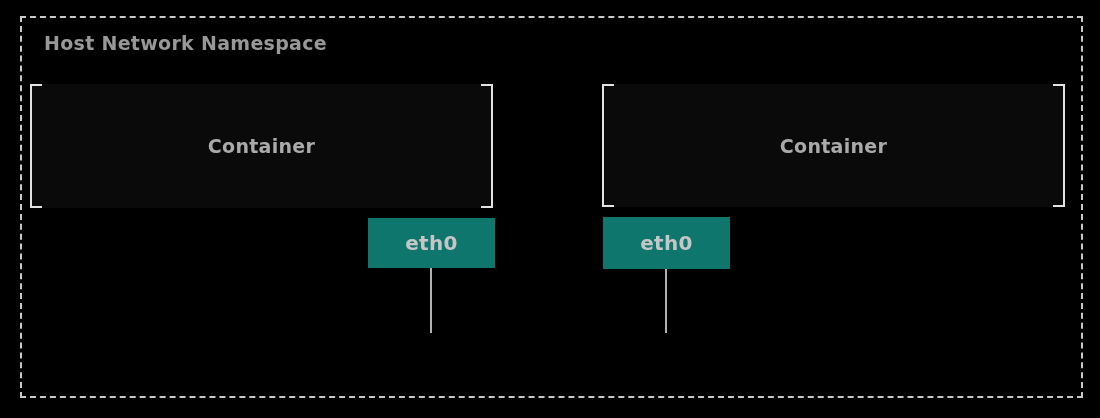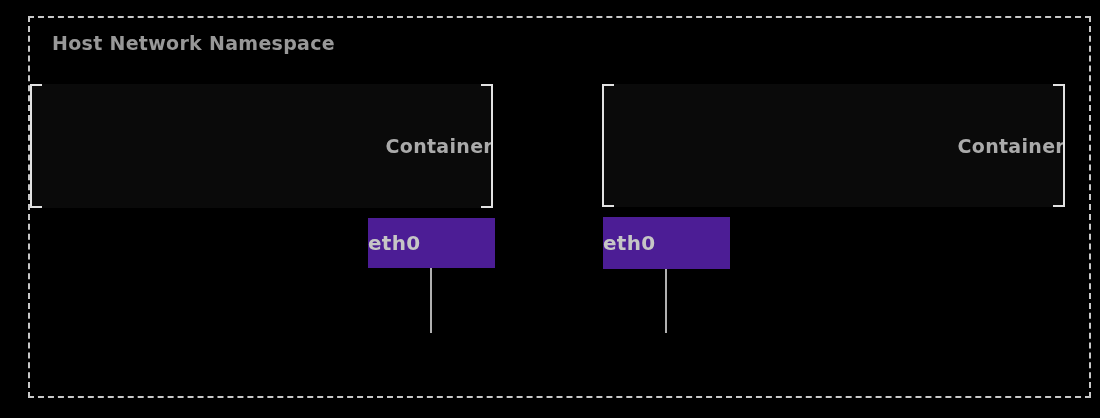--- a/index.html
+++ b/index.html
@@ -10,21 +10,21 @@
   .canvas {
     position: relative;
     width: 1100px;
     height: 418px;
     background: #000000;
     overflow: hidden;
     font-family: "DejaVu Sans", "Liberation Sans", sans-serif;
   }
   .namespace {
     position: absolute;
-    left: 28px;
+    left: 20px;
     top: 16px;
     width: 1063px;
     height: 382px;
     border: 2px dashed #c9c9c9;
     box-sizing: border-box;
   }
   .ns-title {
     position: absolute;
     left: 22px;
     top: 14px;
@@ -32,21 +32,21 @@
     font-weight: 700;
     color: #989898;
     letter-spacing: 0.3px;
     white-space: nowrap;
   }
   .container-node {
     position: absolute;
     background: #0a0a0a;
     display: flex;
     align-items: center;
-    justify-content: flex-end;
+    justify-content: center;
   }
   .container-node.c-left  { left: 30px;  top: 84px; width: 463px; height: 124px; }
   .container-node.c-right { left: 602px; top: 84px; width: 463px; height: 123px; }
   .bracket {
     position: absolute;
     top: 0;
     bottom: 0;
     width: 12px;
     box-sizing: border-box;
   }
@@ -63,23 +63,24 @@
     border-bottom: 2px solid #e2e2e2;
   }
   .container-label {
     font-size: 19px;
     font-weight: 700;
     color: #aaaaaa;
     letter-spacing: 0.3px;
   }
   .port-node {
     position: absolute;
-    background: #4c1d95;
+    background: #0f766e;
     display: flex;
     align-items: center;
+    justify-content: center;
   }
   .port-node.p-left  { left: 368px; top: 218px; width: 127px; height: 50px; }
   .port-node.p-right { left: 603px; top: 217px; width: 127px; height: 52px; }
   .port-node.p-host  { left: 368px; top: 333px; width: 362px; height: 49px; }
   .port-label {
     font-size: 20px;
     font-weight: 700;
     color: #c6c6c6;
     letter-spacing: 0.3px;
   }

